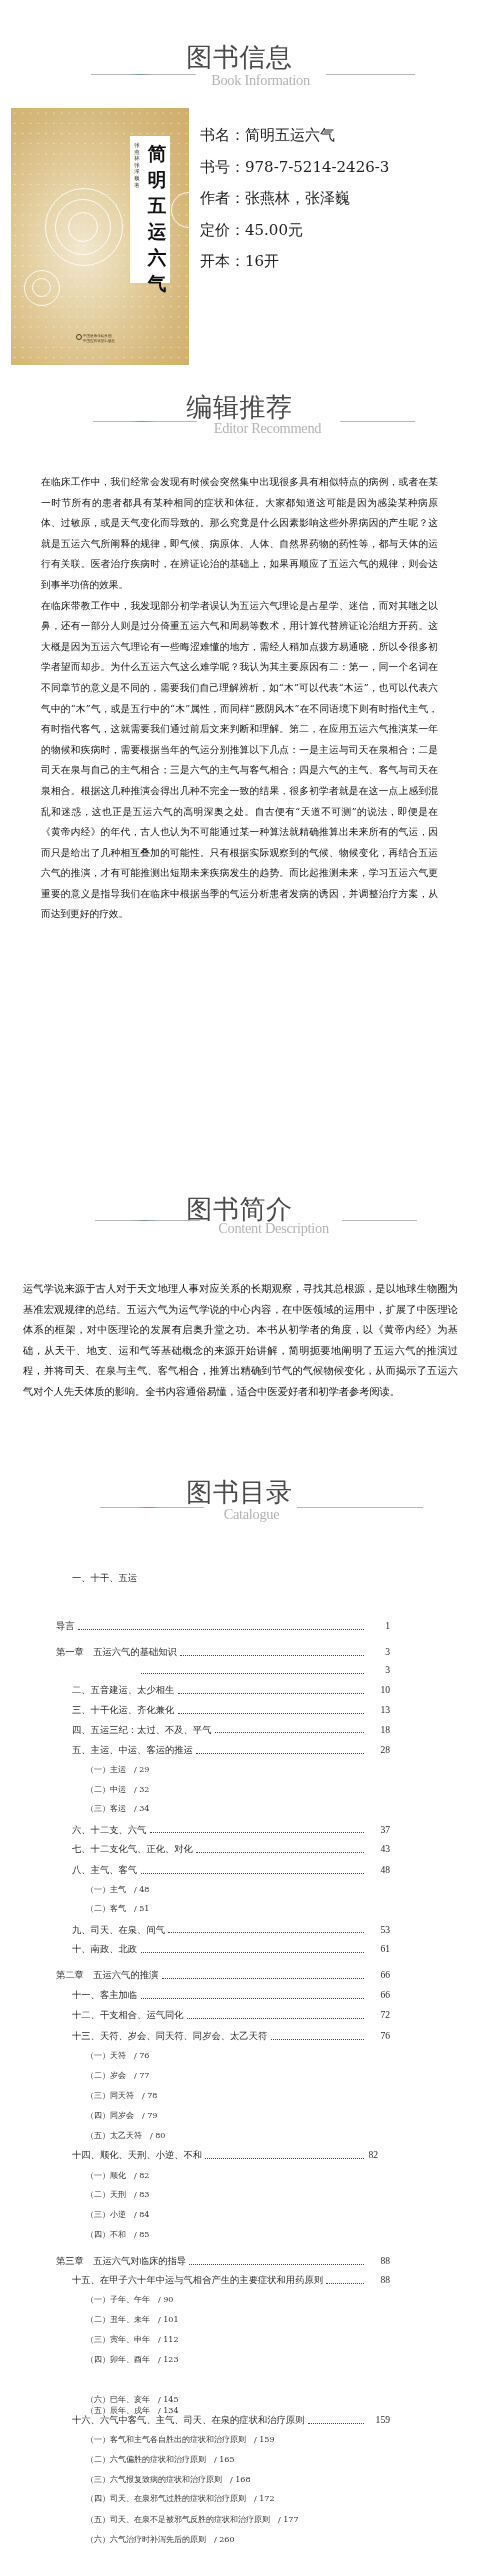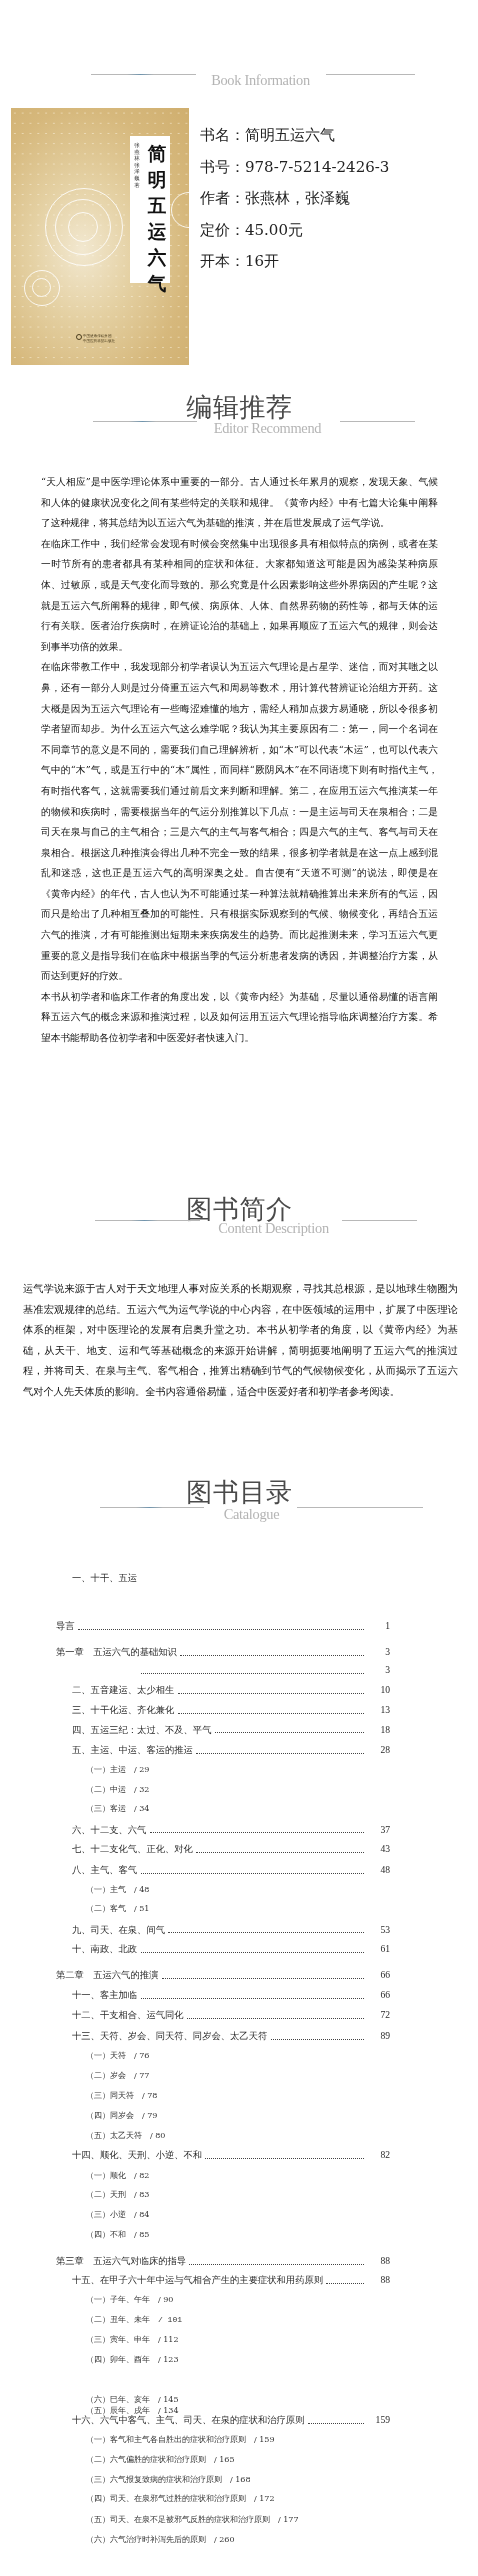--- a/index.html
+++ b/index.html
@@ -60,20 +60,21 @@
   .toc .lvl1 { font-size: 9.3px; left: 72px; }
   .toc .lvl2 { font-size: 8px; left: 86px; color: #333; }
   .toc .lvl0 .lbl, .toc .lvl1 .lbl { display: inline-block; }
   .toc .dots { position: absolute; height: 1.8px; border-bottom: 1.3px dotted #444; }
   .toc .pg { position: absolute; font-family: "Liberation Serif", "DejaVu Serif", serif; font-size: 9.6px; color: #2a2a2a; text-align: right; width: 24px; }
 </style>
 </head>
 <body>
 
 <div class="sec-head" style="top:40px;">
+  <div class="zh" style="top:0;">图书信息</div>
   <div class="line left" style="left:91px; width:105px; top:34px;"></div>
   <div class="line" style="left:326px; width:89px; top:34px;"></div>
   <div class="en" style="top:32px; left:21px;">Book Information</div>
 </div>
 
 <div class="cover">
   <div class="stars"></div>
   <div class="wheel" style="left:34px; top:80px; width:78px; height:78px;"></div>
   <div class="wheel" style="left:44px; top:91px; width:56px; height:56px;"></div>
   <div class="wheel" style="left:57px; top:104px; width:30px; height:30px;"></div>
@@ -110,24 +111,22 @@
 </div>
 
 <div class="sec-head" style="top:390px;padding-left:16px;">
   <div class="zh" style="top:0;">编辑推荐</div>
   <div class="line left" style="left:93px; width:104px; top:30.5px;"></div>
   <div class="line" style="left:340px; width:75px; top:30.5px;"></div>
   <div class="en" style="top:30px; left:28px;">Editor Recommend</div>
 </div>
 
 <div class="para rec">
-  <p>“天人相应”是中医学理论体系中重要的一部分。古人通过长年累月的观察，发现天象、气候和人体的健康状况变化之间有某些特定的关联和规律。《黄帝内经》中有七篇大论集中阐释了这种规律，将其总结为以五运六气为基础的推演，并在后世发展成了运气学说。</p>
   <p>在临床工作中，我们经常会发现有时候会突然集中出现很多具有相似特点的病例，或者在某一时节所有的患者都具有某种相同的症状和体征。大家都知道这可能是因为感染某种病原体、过敏原，或是天气变化而导致的。那么究竟是什么因素影响这些外界病因的产生呢？这就是五运六气所阐释的规律，即气候、病原体、人体、自然界药物的药性等，都与天体的运行有关联。医者治疗疾病时，在辨证论治的基础上，如果再顺应了五运六气的规律，则会达到事半功倍的效果。</p>
   <p>在临床带教工作中，我发现部分初学者误认为五运六气理论是占星学、迷信，而对其嗤之以鼻，还有一部分人则是过分倚重五运六气和周易等数术，用计算代替辨证论治组方开药。这大概是因为五运六气理论有一些晦涩难懂的地方，需经人稍加点拨方易通晓，所以令很多初学者望而却步。为什么五运六气这么难学呢？我认为其主要原因有二：第一，同一个名词在不同章节的意义是不同的，需要我们自己理解辨析，如“木”可以代表“木运”，也可以代表六气中的“木”气，或是五行中的“木”属性，而同样“厥阴风木”在不同语境下则有时指代主气，有时指代客气，这就需要我们通过前后文来判断和理解。第二，在应用五运六气推演某一年的物候和疾病时，需要根据当年的气运分别推算以下几点：一是主运与司天在泉相合；二是司天在泉与自己的主气相合；三是六气的主气与客气相合；四是六气的主气、客气与司天在泉相合。根据这几种推演会得出几种不完全一致的结果，很多初学者就是在这一点上感到混乱和迷惑，这也正是五运六气的高明深奥之处。自古便有“天道不可测”的说法，即便是在《黄帝内经》的年代，古人也认为不可能通过某一种算法就精确推算出未来所有的气运，因而只是给出了几种相互叠加的可能性。只有根据实际观察到的气候、物候变化，再结合五运六气的推演，才有可能推测出短期未来疾病发生的趋势。而比起推测未来，学习五运六气更重要的意义是指导我们在临床中根据当季的气运分析患者发病的诱因，并调整治疗方案，从而达到更好的疗效。</p>
-  <p>本书从初学者和临床工作者的角度出发，以《黄帝内经》为基础，尽量以通俗易懂的语言阐释五运六气的概念来源和推演过程，以及如何运用五运六气理论指导临床调整治疗方案。希望本书能帮助各位初学者和中医爱好者快速入门。</p>
 </div>
 
 <div class="sec-head" style="top:1192px;">
   <div class="zh" style="top:0;">图书简介</div>
   <div class="line left" style="left:95px; width:105px; top:28px;"></div>
   <div class="line" style="left:342px; width:75px; top:28px;"></div>
   <div class="en" style="top:27.5px; left:34px;">Content Description</div>
 </div>
 
 <div class="para desc">运气学说来源于古人对于天文地理人事对应关系的长期观察，寻找其总根源，是以地球生物圈为基准宏观规律的总结。五运六气为运气学说的中心内容，在中医领域的运用中，扩展了中医理论体系的框架，对中医理论的发展有启奥升堂之功。本书从初学者的角度，以《黄帝内经》为基础，从天干、地支、运和气等基础概念的来源开始讲解，简明扼要地阐明了五运六气的推演过程，并将司天、在泉与主气、客气相合，推算出精确到节气的气候物候变化，从而揭示了五运六气对个人先天体质的影响。全书内容通俗易懂，适合中医爱好者和初学者参考阅读。</div>
@@ -185,41 +184,41 @@
     <div class="dots" style="left: 162px; width: 202px; top: 1977px;"></div>
     <div class="pg" style="left: 366px; top: 1969px;">66</div>
     <div class="item lvl1" style="top: 1989px;"><span class="lbl">十一、客主加临</span></div>
     <div class="dots" style="left: 141px; width: 223px; top: 1997px;"></div>
     <div class="pg" style="left: 366px; top: 1989px;">66</div>
     <div class="item lvl1" style="top: 2009px;"><span class="lbl">十二、干支相合、运气同化</span></div>
     <div class="dots" style="left: 187px; width: 177px; top: 2017px;"></div>
     <div class="pg" style="left: 366px; top: 2009px;">72</div>
     <div class="item lvl1" style="top: 2030px;"><span class="lbl">十三、天符、岁会、同天符、同岁会、太乙天符</span></div>
     <div class="dots" style="left: 271px; width: 93px; top: 2038px;"></div>
-    <div class="pg" style="left: 366px; top: 2030px;">89</div>
+    <div class="pg" style="left: 366px; top: 2030px;">76</div>
     <div class="item lvl2" style="top: 2050px;"><span class="lbl">（一）天符　/ 76</span></div>
     <div class="item lvl2" style="top: 2070px;"><span class="lbl">（二）岁会　/ 77</span></div>
     <div class="item lvl2" style="top: 2090px;"><span class="lbl">（三）同天符　/ 78</span></div>
     <div class="item lvl2" style="top: 2110px; text-align: right;"><span class="lbl">（四）同岁会　/ 79</span></div>
     <div class="item lvl2" style="top: 2130px;"><span class="lbl">（五）太乙天符　/ 80</span></div>
     <div class="item lvl1" style="top: 2149px; text-align: right;"><span class="lbl">十四、顺化、天刑、小逆、不和</span></div>
     <div class="dots" style="left: 205px; width: 159px; top: 2157px;"></div>
-    <div class="pg" style="left: 366px; top: 2149px;">82</div>
+    <div class="pg" style="left: 354px; top: 2149px;">82</div>
     <div class="item lvl2" style="top: 2170px;"><span class="lbl">（一）顺化　/ 82</span></div>
     <div class="item lvl2" style="top: 2189px;"><span class="lbl">（二）天刑　/ 83</span></div>
     <div class="item lvl2" style="top: 2209px;"><span class="lbl">（三）小逆　/ 84</span></div>
     <div class="item lvl2" style="top: 2229px;"><span class="lbl">（四）不和　/ 85</span></div>
     <div class="item lvl0" style="top: 2255px;"><span class="lbl">第三章　五运六气对临床的指导</span></div>
     <div class="dots" style="left: 189px; width: 175px; top: 2263px;"></div>
     <div class="pg" style="left: 366px; top: 2255px;">88</div>
     <div class="item lvl1" style="top: 2274px;"><span class="lbl">十五、在甲子六十年中运与气相合产生的主要症状和用药原则</span></div>
     <div class="dots" style="left: 326px; width: 38px; top: 2282px;"></div>
     <div class="pg" style="left: 366px; top: 2274px;">88</div>
     <div class="item lvl2" style="top: 2294px;"><span class="lbl">（一）子年、午年　/ 90</span></div>
-    <div class="item lvl2" style="top: 2314px; font-family: Liberation Mono, monospace;"><span class="lbl">（二）丑年、未年　/ 101</span></div>
+    <div class="item lvl2" style="top: 2314px;"><span class="lbl">（二）丑年、未年　/ 101</span></div>
     <div class="item lvl2" style="top: 2334px;"><span class="lbl">（三）寅年、申年　/ 112</span></div>
     <div class="item lvl2" style="top: 2354px;"><span class="lbl">（四）卯年、酉年　/ 123</span></div>
     <div class="item lvl2" style="top: 2374px; margin-top: 31px;"><span class="lbl">（五）辰年、戌年　/ 134</span></div>
     <div class="item lvl2" style="top: 2394px;"><span class="lbl">（六）巳年、亥年　/ 145</span></div>
     <div class="item lvl1" style="top: 2414px;"><span class="lbl">十六、六气中客气、主气、司天、在泉的症状和治疗原则</span></div>
     <div class="dots" style="left: 308px; width: 56px; top: 2422px;"></div>
     <div class="pg" style="left: 366px; top: 2414px;">159</div>
     <div class="item lvl2" style="top: 2434px;"><span class="lbl">（一）客气和主气各自胜出的症状和治疗原则　/ 159</span></div>
     <div class="item lvl2" style="top: 2454px;"><span class="lbl">（二）六气偏胜的症状和治疗原则　/ 165</span></div>
     <div class="item lvl2" style="top: 2474px;"><span class="lbl">（三）六气报复致病的症状和治疗原则　/ 168</span></div>

